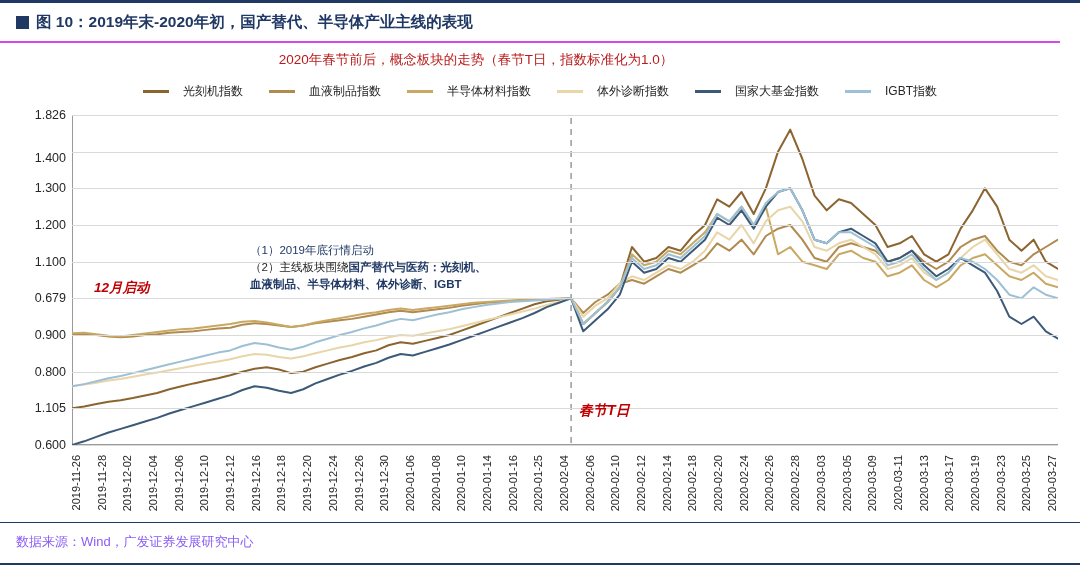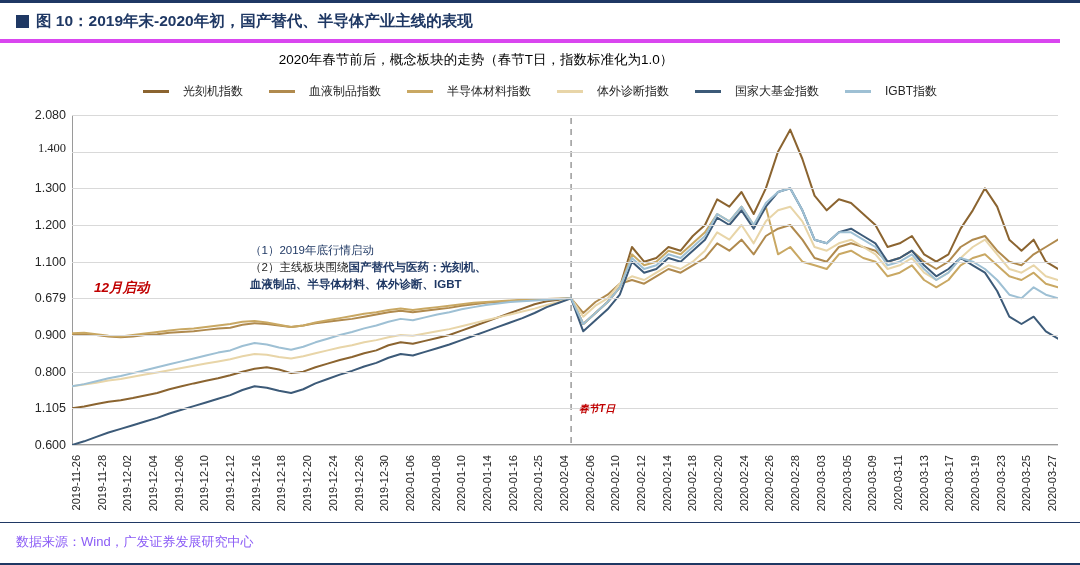--- a/index.html
+++ b/index.html
@@ -12,33 +12,33 @@
   }
   #figure {
     width:1080px; height:565px; position:relative;
     border-top:3px solid #1f3864;
     border-bottom:2px solid #1f3864;
   }
   
   #title-bar {
     position:absolute; left:0; top:0; width:1060px; height:40px;
     display:flex; align-items:center; padding-left:16px;
-    border-bottom:4px solid #d946ef;
+    border-bottom:2px solid #d946ef;
   }
   #title-square {
     width:13px; height:13px; background:#1f3864; margin-right:7px; flex:none;
   }
   #title-text {
     font-size:15.5px; font-weight:bold; color:#1f3864;
     letter-spacing:0px; white-space:nowrap;
   }
   
   #chart-title {
     position:absolute; top:48px; left:0; width:952px;
-    text-align:center; font-size:13.5px; color:#000000; font-weight:normal;
+    text-align:center; font-size:13.5px; color:#b91c1c; font-weight:normal;
   }
   
   #legend {
     position:absolute; top:80px; left:0; width:1080px;
     display:flex; justify-content:center; align-items:center; gap:26px;
     font-size:12px; color:#262626;
   }
   .legend-item { display:flex; align-items:center; gap:14px; white-space:nowrap;justify-content:flex-end; }
   .legend-swatch { width:26px; height:2.5px; display:inline-block; }
   
@@ -157,26 +157,26 @@
         <div class="ytick-label" style="top: 220px; left: -68px;">0.900</div>
         <div class="gridline" style="top: 183.333px;"></div>
         <div class="ytick-label" style="top: 183.333px; left: -68px;">0.679</div>
         <div class="gridline" style="top: 146.667px;"></div>
         <div class="ytick-label" style="top: 146.667px; left: -68px;">1.100</div>
         <div class="gridline" style="top: 110px;"></div>
         <div class="ytick-label" style="top: 110px; left: -68px;">1.200</div>
         <div class="gridline" style="top: 73.3333px;"></div>
         <div class="ytick-label" style="top: 73.3333px; left: -68px;">1.300</div>
         <div class="gridline" style="top: 36.6667px;"></div>
-        <div class="ytick-label" style="top: 33px; left: -68px; font-family: Liberation Serif, serif;">1.400</div>
+        <div class="ytick-label" style="top: 43px; left: -68px;">1.400</div>
         <div class="gridline" style="top: 0px;"></div>
-        <div class="ytick-label" style="top: 0px; left: -68px;">2.080</div>
+        <div class="ytick-label" style="top: 0px; left: -68px;">1.826</div>
       </div>
   <div id="anno-start" class="" style="left: 94px; top: 172.333px; position: absolute; font-size: 13.5px; font-weight: bold; font-style: italic; color: rgb(192, 0, 0); white-space: nowrap;">12月启动</div>
-      <div id="anno-cny" class="" style="left: 579.086px; top: 295.167px; position: absolute; font-size: 10px; font-weight: bold; font-style: italic; color: rgb(192, 0, 0); white-space: nowrap;">春节T日</div>
+      <div id="anno-cny" class="" style="left: 579.086px; top: 295.167px; position: absolute; font-size: 14px; font-weight: bold; font-style: italic; color: rgb(192, 0, 0); white-space: nowrap;">春节T日</div>
       <div class="anno-note" style="left: 250px; top: 105.167px;">
         <div>（1）2019年底行情启动</div>
         <div><span class="plain">（2）主线板块围绕</span><b>国产替代与医药：光刻机、</b></div>
         <div><b>血液制品、半导体材料、体外诊断、IGBT</b></div>
       </div>
     </div>
 
   <div id="xlabels">
       <div class="xlabel" style="left: 4px;">2019-11-26</div>
       <div class="xlabel" style="left: 29.6842px;">2019-11-28</div>

